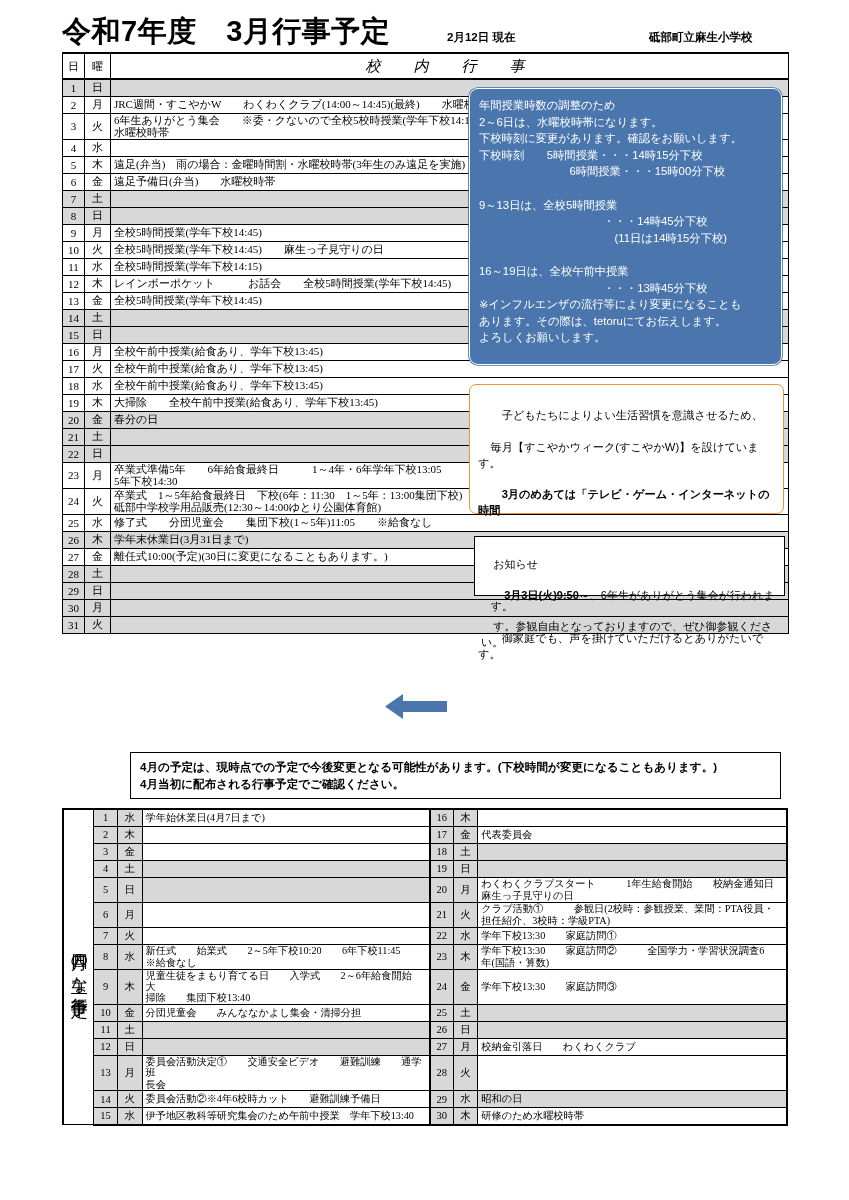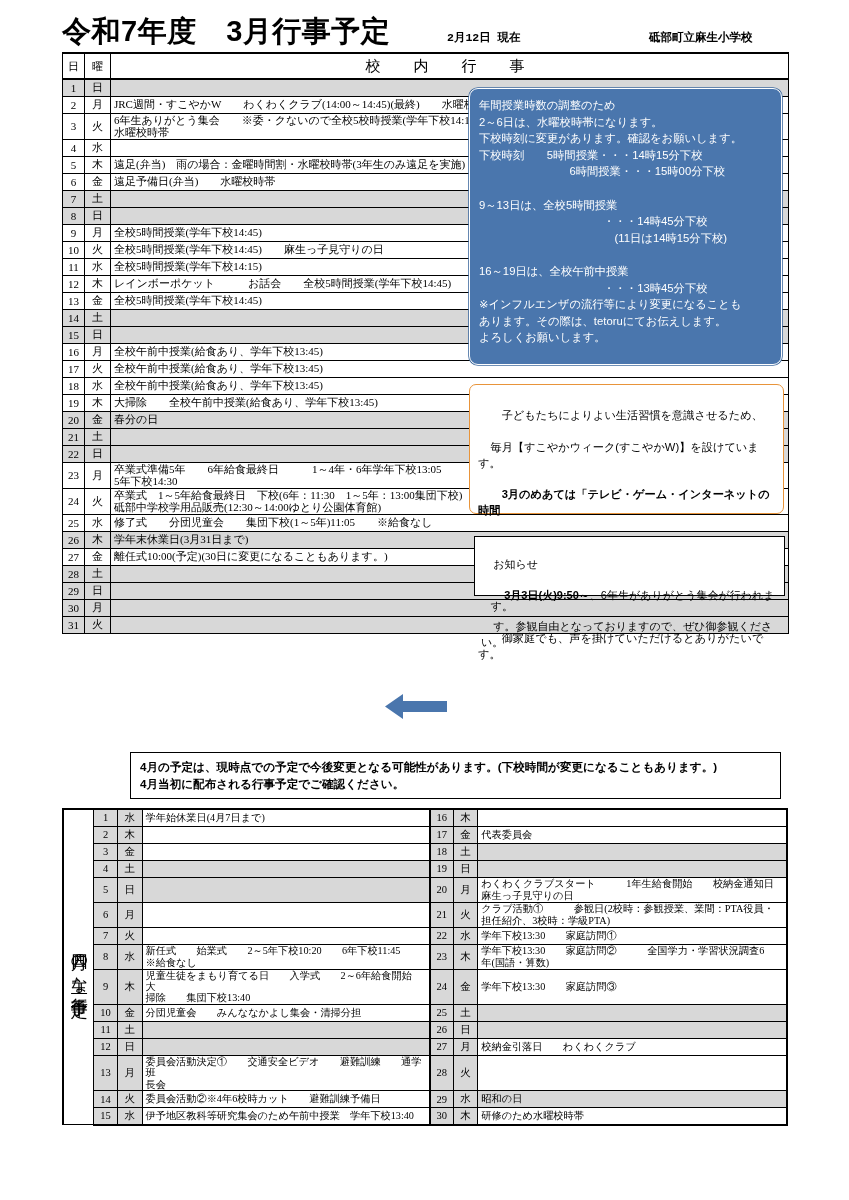--- a/index.html
+++ b/index.html
@@ -18,21 +18,21 @@
   .hdr { position:absolute; left:0; top:14px; width:849px; height:36px; }
   .hdr-title {
     position:absolute; left:62px; top:-2px;
     font-size:29px; font-weight:700; letter-spacing:0.5px;
     font-family:"Liberation Sans","DejaVu Sans",sans-serif;
     white-space:nowrap;
   }
   .hdr-date {
     position:absolute; left:447px; top:16px;
     font-size:11.5px; font-weight:700;
-    font-family:Liberation Mono, monospace;
+    font-family:Liberation Sans, sans-serif;
     white-space:nowrap;
   }
   .hdr-school {
     position:absolute; left:649px; top:16px;
     font-size:11.5px; font-weight:700;
     font-family:"Liberation Sans","DejaVu Sans",sans-serif;
     white-space:nowrap;
   }
 
   
@@ -55,20 +55,21 @@
     border-bottom: 2.2px solid #000;
     height: 26px;
     font-weight: 400;
     font-size: 15px;
   }
   .mtable thead th.h-ev {
     font-size: 15px;
     letter-spacing: 9px;
     text-align: center;
     padding-left: 0;
+    font-style: italic;
   }
   tr.gray td { background: #d8d8d8; }
   tr.r1 td { height: 17px; }
   tr.r2 td { height: 26px; }
 
   
   .callout-blue {
     position:absolute; left:469px; top:88px; width:313px; height:277px;
     background:#4a76ad; border:1.5px solid #ffffff; border-radius:9px;
     color:#ffffff;

